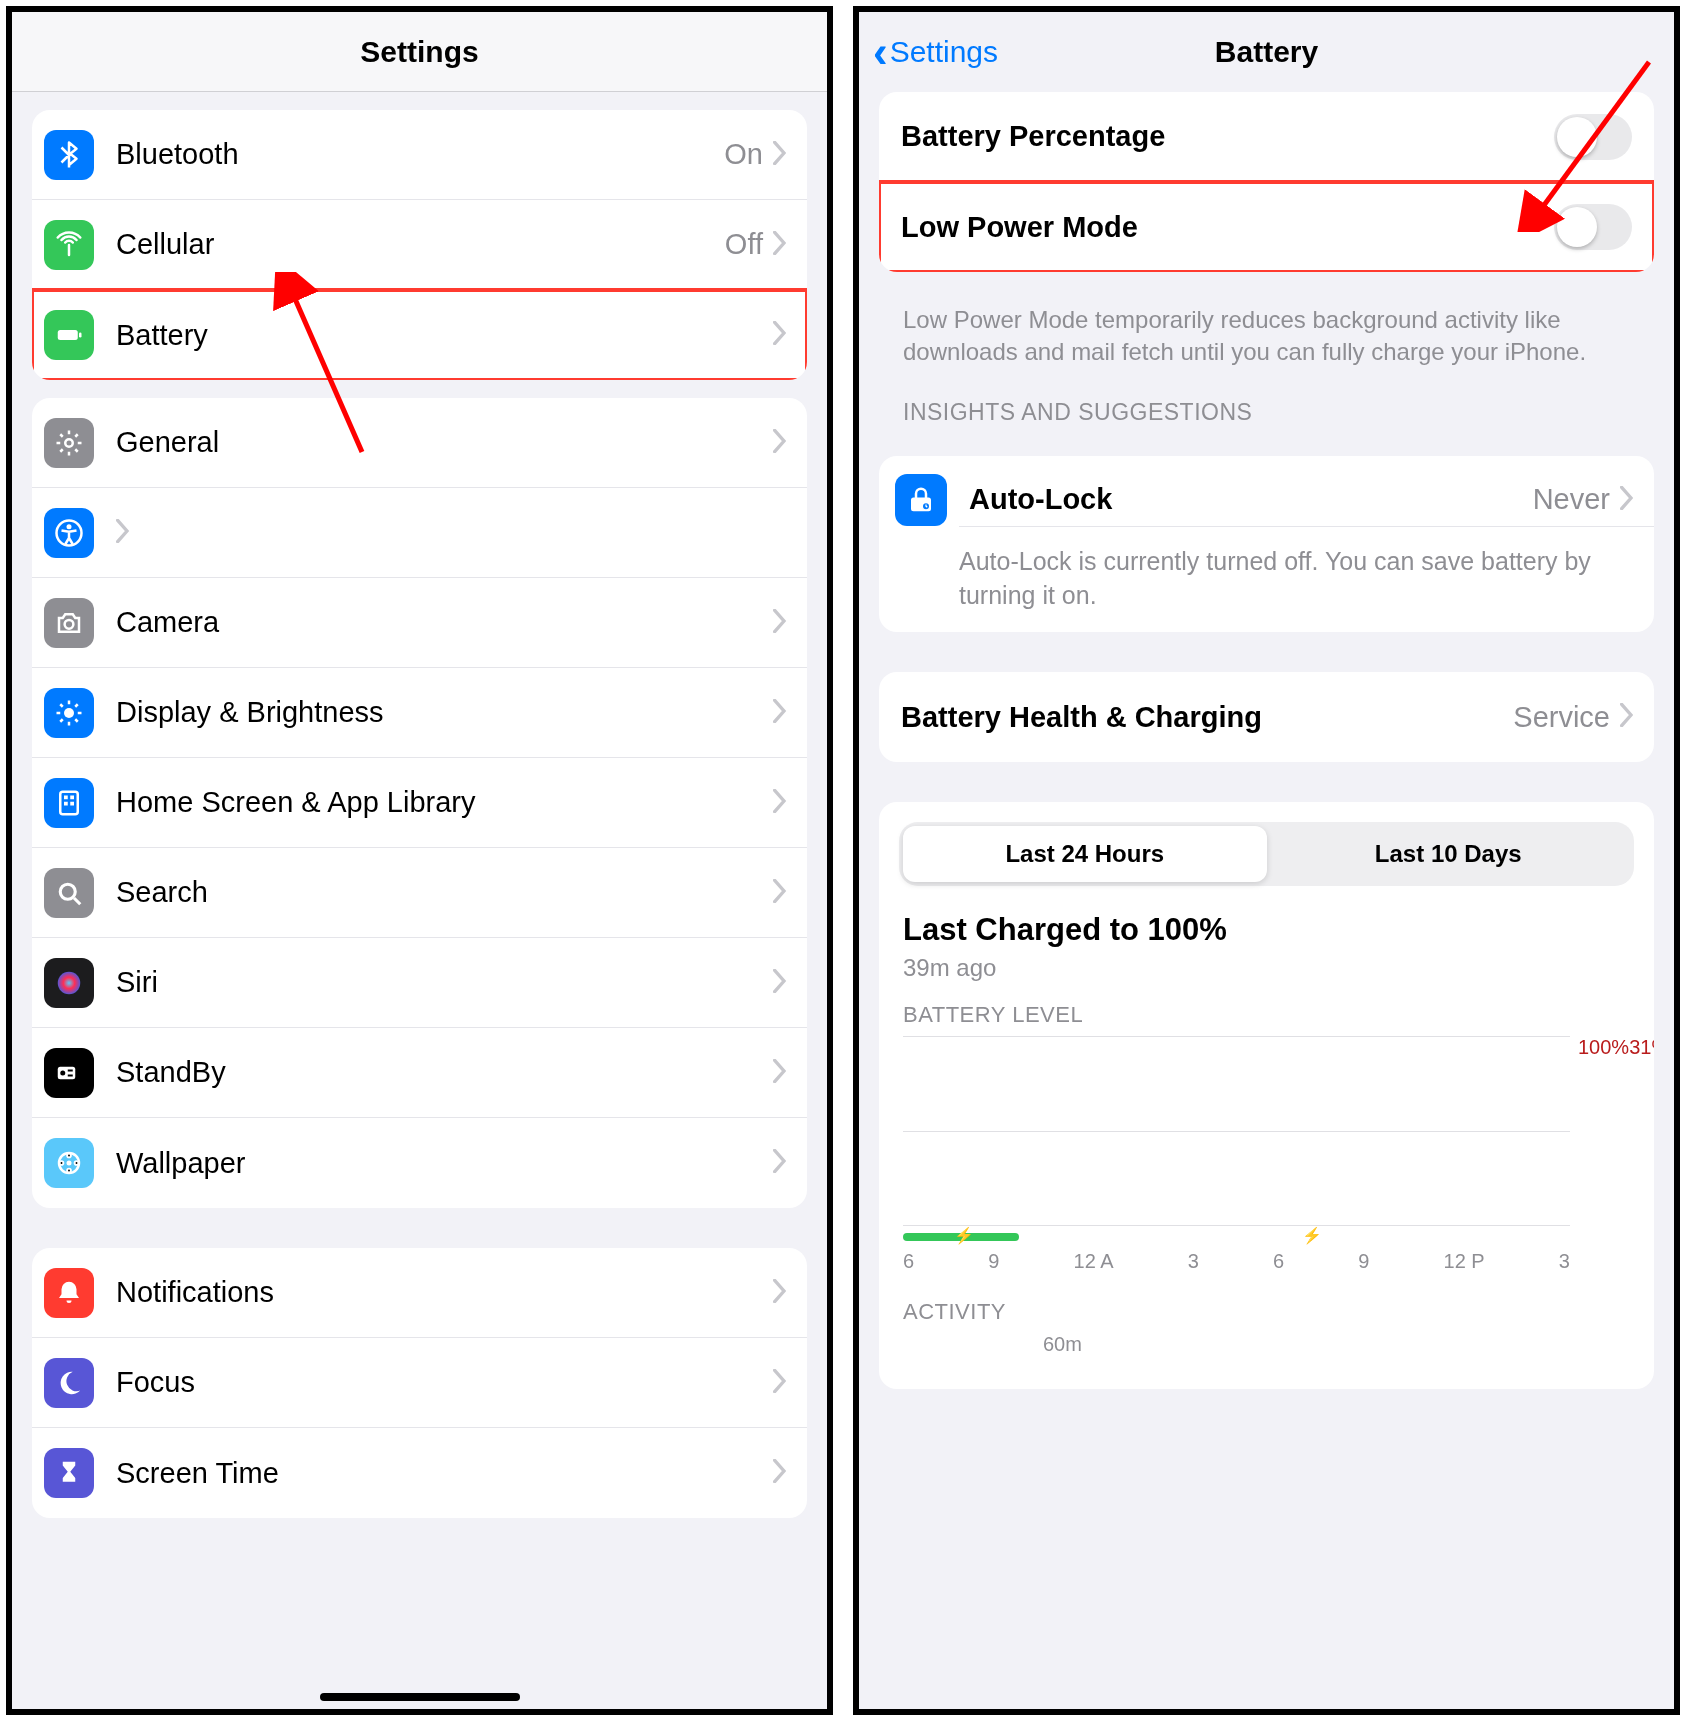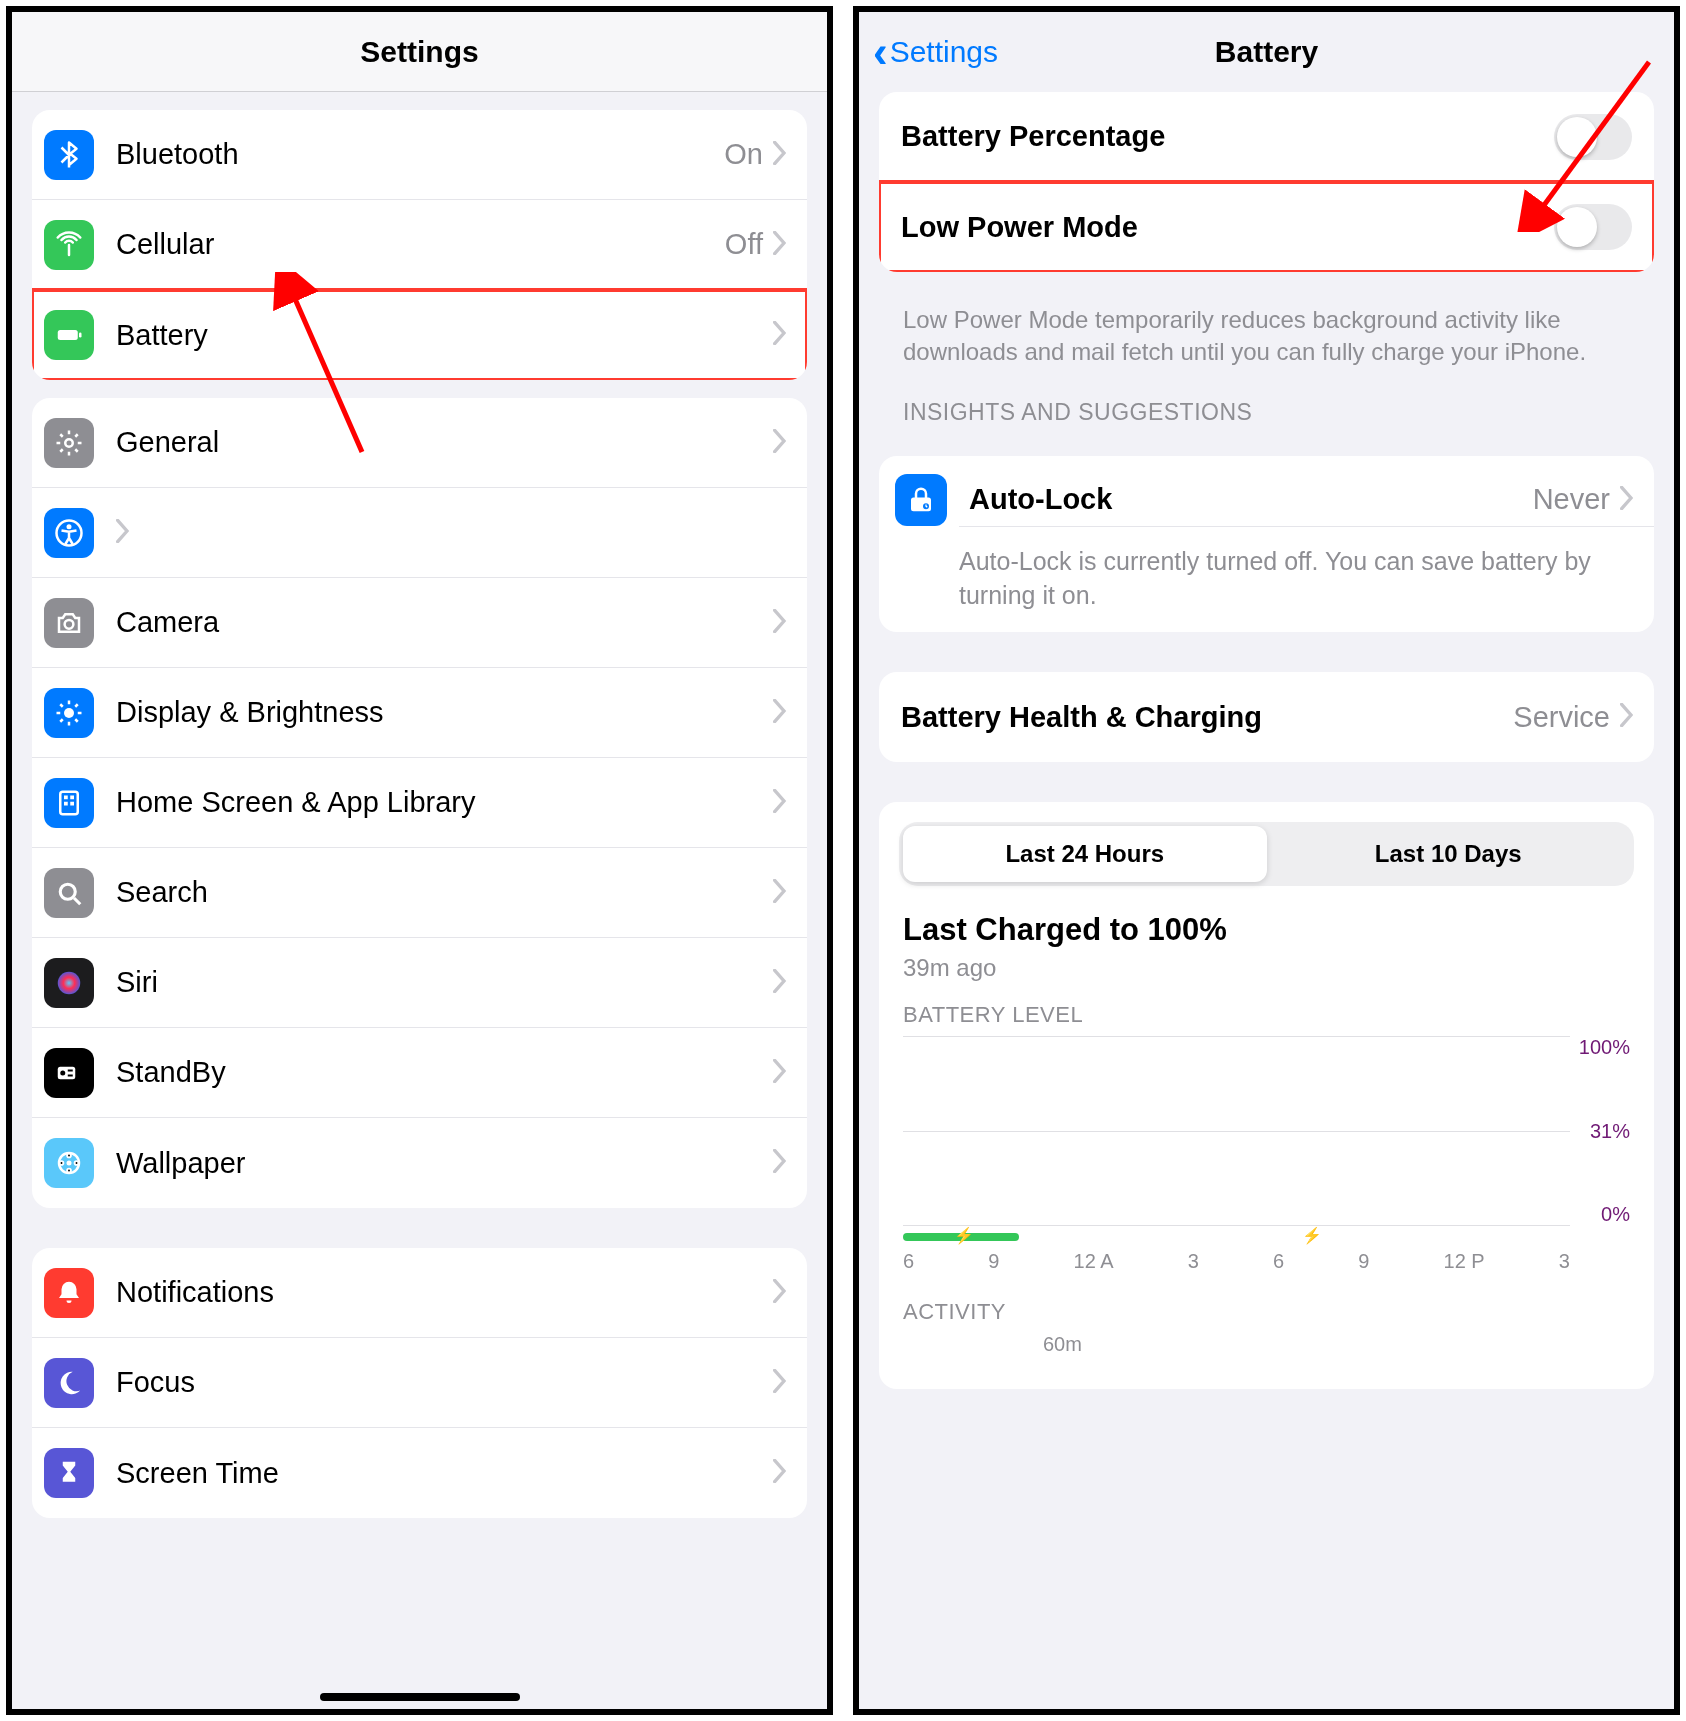--- a/index.html
+++ b/index.html
@@ -166,21 +166,21 @@
     left: 0; right: 0;
     border-top: 1px solid #e0e0e4;
   }
   .bar-chart::before { top: 0; }
   .bar-chart .midline { top: 50%; }
   .bar-chart::after { bottom: 0; }
   .bar-col { flex: 1; display: flex; flex-direction: column; justify-content: flex-end; position: relative; }
   .bar-green { background: #34c759; width: 100%; }
   .bar-red { background: #ff3b30; width: 100%; }
   .bar-lightgreen { background: #c8f0cd; width: 100%; position: absolute; bottom: 0; left: 0; }
-  .y-axis { width: 60px; display: flex; flex-direction: column; justify-content: space-between; font-size: 20px; color: #701a75; padding-left: 8px; text-align: right; }
+  .y-axis { width: 60px; display: flex; flex-direction: row; justify-content: space-between; font-size: 20px; color: #b91c1c; padding-left: 8px; text-align: right; }
   .x-axis { display: flex; justify-content: space-between; font-size: 20px; color: #8e8e93; padding: 6px 60px 0 0; }
   .charge-indicators { position: relative; height: 14px; margin-top: 4px; margin-right: 60px; }
   .charge-ind { position: absolute; height: 8px; background: #34c759; border-radius: 4px; top: 3px; }
   .charge-ind-bolt { position: absolute; font-size: 16px; color: #8e8e93; top: -4px; }
   .activity-block { padding: 6px 24px 0 24px; }
   .activity-chart { display: flex; align-items: flex-end; gap: 6px; height: 46px; margin-top: 10px; }
   .act-bar { flex: 1; background: #007aff; }
   .act-y { width: 60px; text-align: left; font-size: 20px; color: #8e8e93; padding-left: 8px; }
   .arrow {
     position: absolute;

